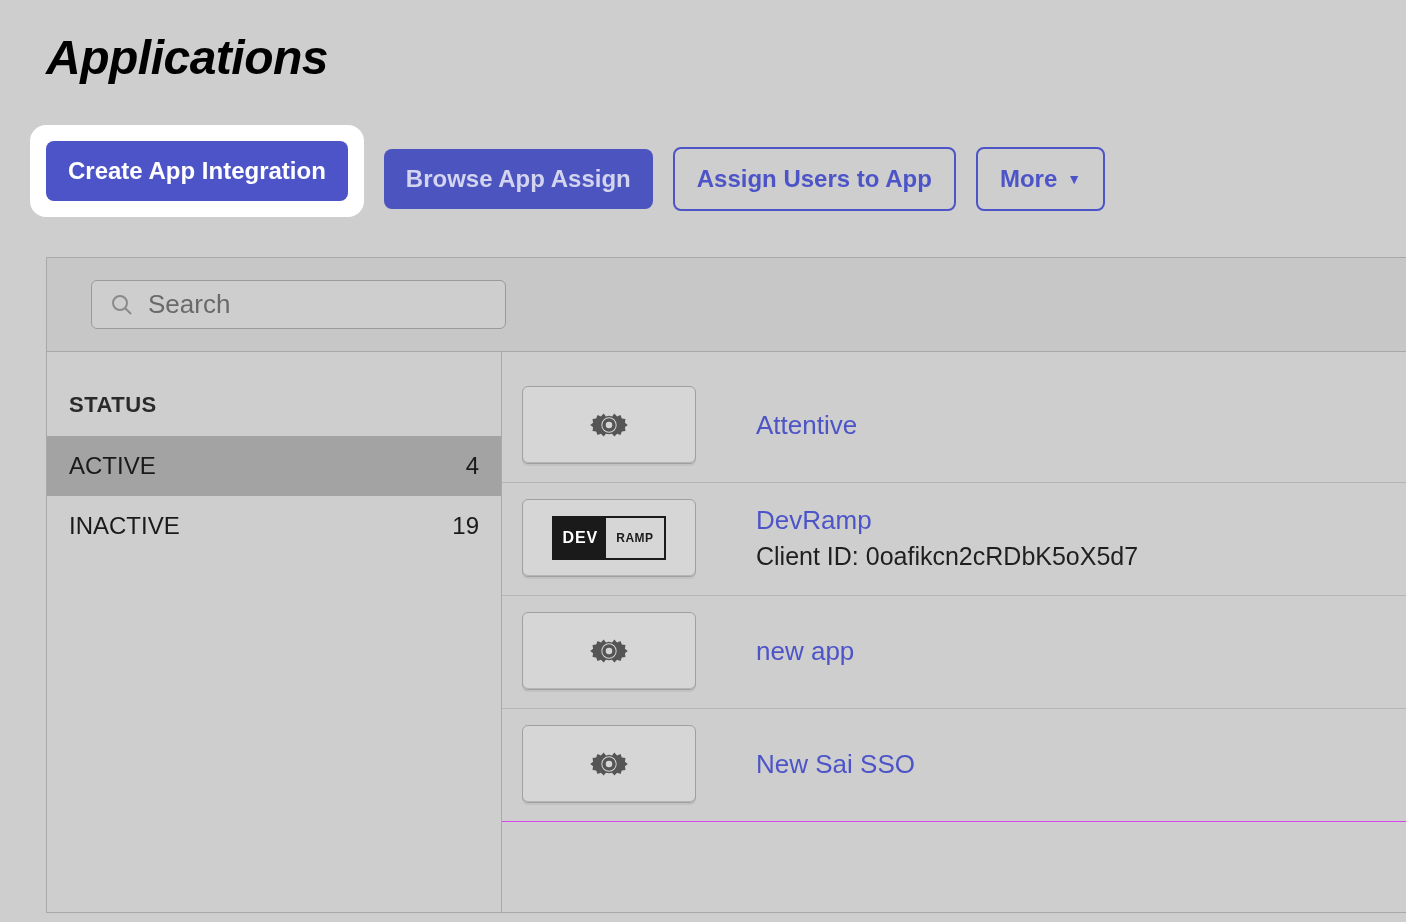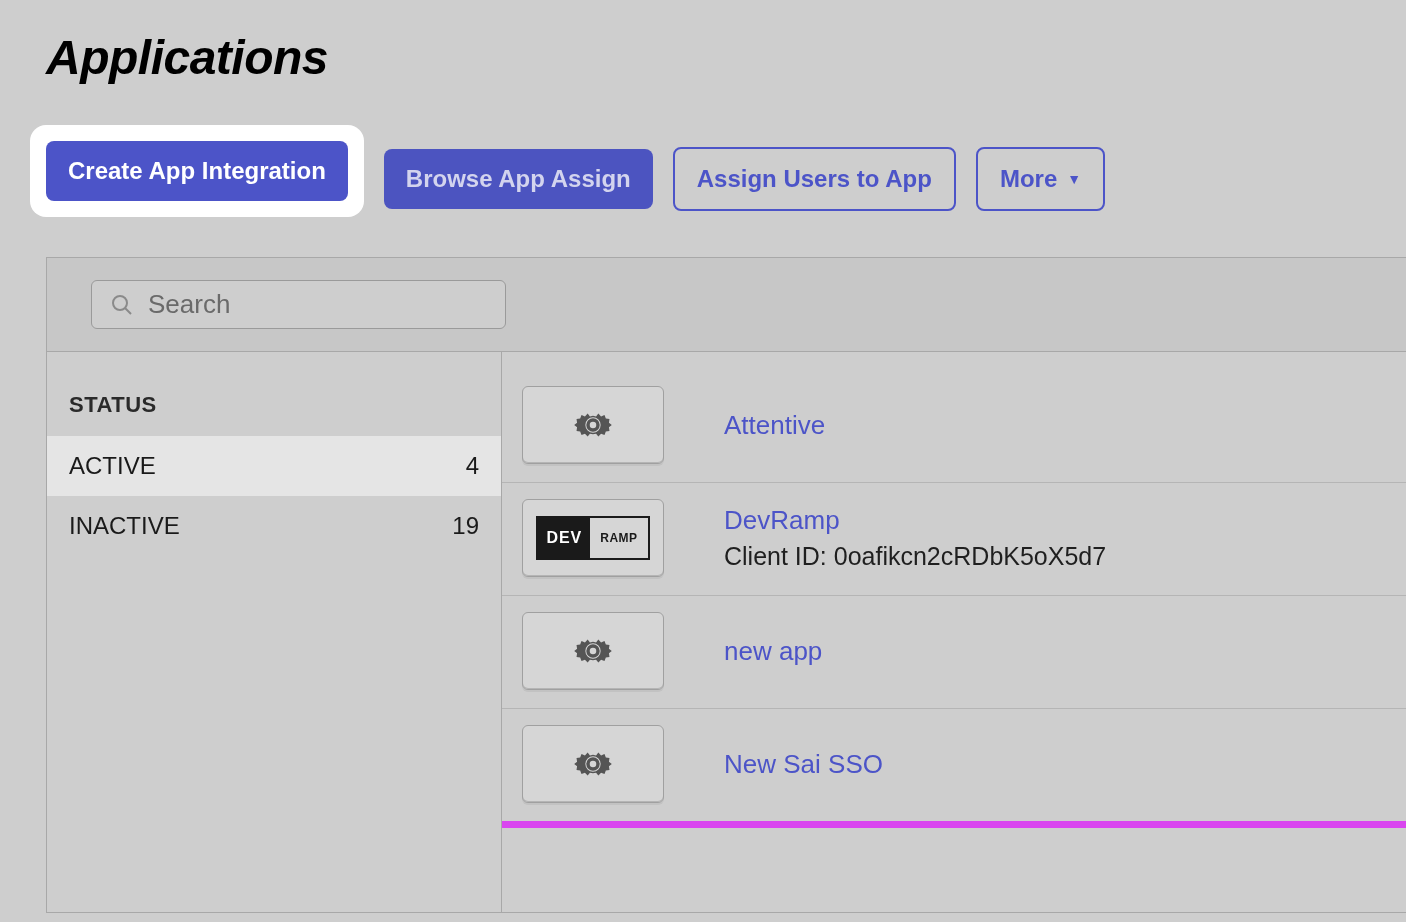--- a/index.html
+++ b/index.html
@@ -118,41 +118,41 @@
     .status-item {
       display: flex;
       justify-content: space-between;
       align-items: center;
       padding: 16px 22px;
       font-size: 24px;
       color: #1a1a1a;
       cursor: pointer;
     }
     .status-item.active {
-      background: #e5e5e5;
+      background: #a3a3a3;
     }
     .status-count {
       font-weight: 400;
     }
     .app-list {
       flex: 1;
       padding-top: 18px;
     }
     .app-row {
       display: flex;
       align-items: center;
       gap: 60px;
       padding: 16px 20px 18px 20px;
       border-bottom: 1px solid #b5b5b5;
     }
     .app-row:last-child {
-      border-bottom: 7px solid #d946ef;
+      border-bottom: 1px solid #d946ef;
     }
     .app-logo-box {
-      width: 142px;
+      width: 174px;
       height: 78px;
       background: #d6d6d6;
       border: 1px solid #a0a0a0;
       border-radius: 6px;
       display: flex;
       align-items: center;
       justify-content: center;
       box-shadow: inset 0 -1px 0 #b5b5b5, 0 2px 0 #c2c2c2;
       flex-shrink: 0;
     }

